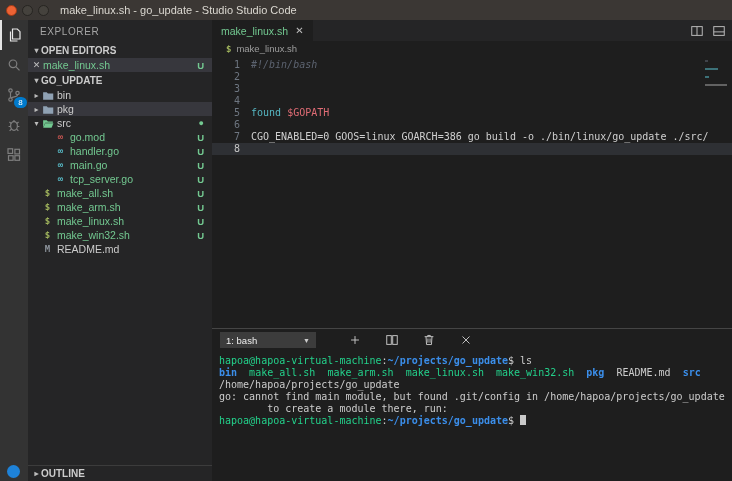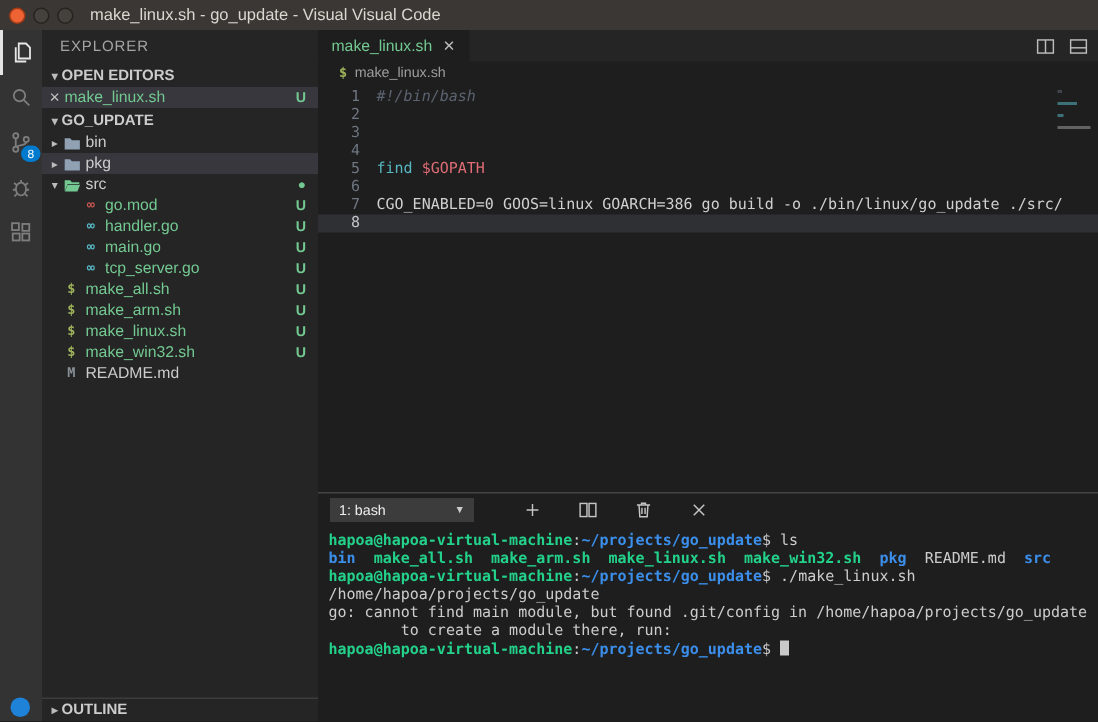--- a/index.html
+++ b/index.html
@@ -77,35 +77,35 @@
   .ptab{font-size:9.5px;color:#8F8F8F;margin-right:15px;height:22px;line-height:23px;cursor:pointer;letter-spacing:.3px;box-sizing:border-box;}
   .ptab.active{color:#E7E7E7;border-bottom:1px solid #E7E7E7;}
   .panel-right{display:flex;align-items:center;gap:16px;}
   .term-picker{display:flex;align-items:center;justify-content:space-between;background:#3C3C3C;color:#EFEFEF;
                font-size:9.5px;height:16px;padding:0 6px;min-width:84px;margin-right:10px;cursor:pointer;}
   .term-picker .caret{font-size:7px;color:#CCCCCC;margin-left:8px;}
   .picon{width:16px;height:16px;display:flex;align-items:center;justify-content:center;margin-left:5px;cursor:pointer;}
   .picon svg{stroke:#C5C5C5;fill:none;stroke-width:1.1;}
   #terminal{padding:4px 0 0 7px;flex:1;overflow:hidden;}
   .term-line{font-family:"DejaVu Sans Mono",monospace;font-size:10px;line-height:12px;white-space:pre;color:#CCCCCC;}
-  .t-green{color:#23D18B;font-weight:bold;}
+  .t-green{color:#23D18B;font-weight:normal;}
   .t-blue{color:#3B8EEA;font-weight:bold;}
   .t-fg{color:#CCCCCC;}
   .term-cursor{display:inline-block;width:5.5px;height:10px;background:#C9C9C9;vertical-align:-1px;}
 </style>
 </head>
 <body>
 
 <div id="app">
 
   <div class="titlebar">
     <span class="wb close"></span>
     <span class="wb"></span>
     <span class="wb"></span>
-    <span class="title-text">make_linux.sh - go_update - Visual Visual Code</span>
+    <span class="title-text">make_linux.sh - go_update - Studio Studio Code</span>
   </div>
 
   <div class="main">
 
     <div class="activitybar">
       <div class="ab-item active">
         <svg width="16" height="16" viewBox="0 0 16 16">
             <path d="M5.5 2h4.8L13 4.7V12H5.5z"></path>
             <path d="M3.5 4.5V14h7"></path>
           </svg>
@@ -263,21 +263,21 @@
         <span class="bc-icon">$</span>
         <span>make_linux.sh</span>
       </div>
 
       <div class="code-wrap">
         <div id="code">
             <div class="code-line"><span class="ln">1</span><span class="lt"><span class="tk-comment">#!/bin/bash</span></span></div>
             <div class="code-line"><span class="ln">2</span><span class="lt"></span></div>
             <div class="code-line"><span class="ln">3</span></div>
             <div class="code-line"><span class="ln">4</span><span class="lt"></span></div>
-            <div class="code-line"><span class="ln">5</span><span class="lt"><span class="tk-teal">find </span><span class="tk-red">$GOPATH</span></span></div>
+            <div class="code-line"><span class="ln">5</span><span class="lt"><span class="tk-teal">found </span><span class="tk-red">$GOPATH</span></span></div>
             <div class="code-line"><span class="ln">6</span><span class="lt"></span></div>
             <div class="code-line"><span class="ln">7</span><span class="lt"><span class="tk-fg">CGO_ENABLED=0 GOOS=linux GOARCH=386 go build -o ./bin/linux/go_update ./src/</span></span></div>
             <div class="code-line current"><span class="ln">8</span><span class="lt"></span></div>
           </div>
         <div id="minimap">
             <div class="mm-bar" style="width: 3.3px; background: rgb(92, 99, 112);"></div>
             <div class="mm-bar" style="width: 0px; background: transparent;"></div>
             <div class="mm-bar" style="width: 13.2px; background: rgb(86, 182, 194);"></div>
             <div class="mm-bar" style="width: 0px; background: transparent;"></div>
             <div class="mm-bar" style="width: 3.6px; background: rgb(86, 182, 194);"></div>
@@ -313,21 +313,20 @@
             <span class="picon">
               <svg width="14" height="14" viewBox="0 0 16 16">
                   <path d="M4 4l8 8M12 4l-8 8"></path>
                 </svg>
             </span>
           </div>
         </div>
         <div id="terminal">
             <div class="term-line"><span class="t-green">hapoa@hapoa-virtual-machine</span><span class="t-fg">:</span><span class="t-blue">~/projects/go_update</span><span class="t-fg">$ ls</span></div>
             <div class="term-line"><span class="t-blue">bin</span><span class="t-fg">  </span><span class="t-green">make_all.sh</span><span class="t-fg">  </span><span class="t-green">make_arm.sh</span><span class="t-fg">  </span><span class="t-green">make_linux.sh</span><span class="t-fg">  </span><span class="t-green">make_win32.sh</span><span class="t-fg">  </span><span class="t-blue">pkg</span><span class="t-fg">  </span><span class="t-fg">README.md</span><span class="t-fg">  </span><span class="t-blue">src</span></div>
-            <div class="term-line"><span class="t-green">hapoa@hapoa-virtual-machine</span><span class="t-fg">:</span><span class="t-blue">~/projects/go_update</span><span class="t-fg">$ ./make_linux.sh</span></div>
             <div class="term-line"><span class="t-fg">/home/hapoa/projects/go_update</span></div>
             <div class="term-line"><span class="t-fg">go: cannot find main module, but found .git/config in /home/hapoa/projects/go_update</span></div>
             <div class="term-line"><span class="t-fg">        to create a module there, run:</span></div>
             <div class="term-line"><span class="t-green">hapoa@hapoa-virtual-machine</span><span class="t-fg">:</span><span class="t-blue">~/projects/go_update</span><span class="t-fg">$ </span><span class="term-cursor"></span></div>
           </div>
       </div>
 
     </div>
   </div>
 </div>

